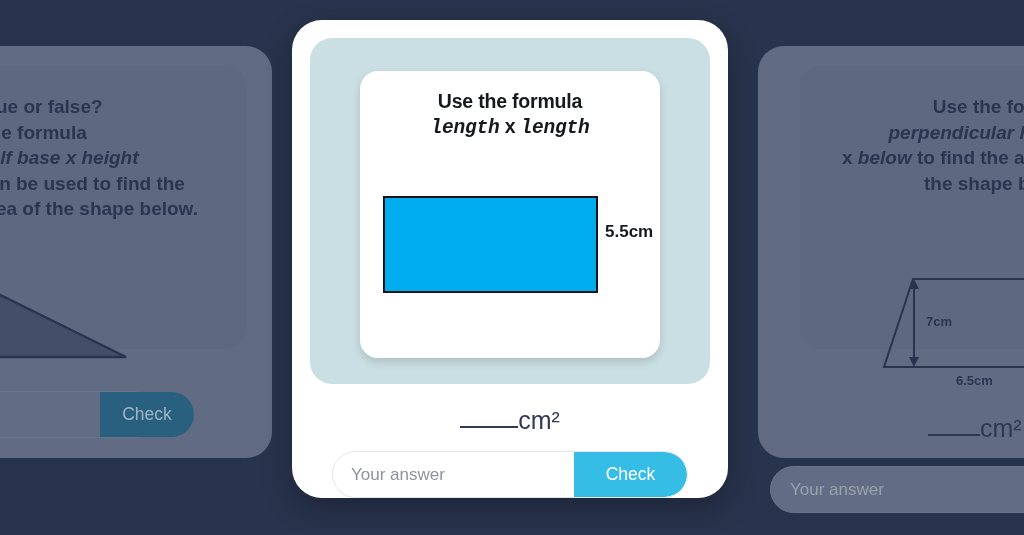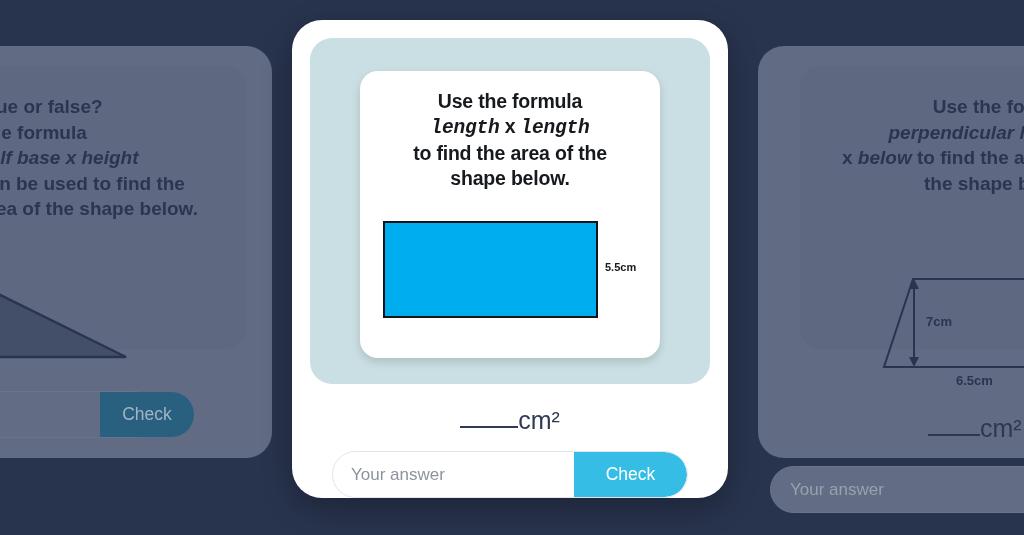--- a/index.html
+++ b/index.html
@@ -92,22 +92,22 @@
     top: 14px;
     width: 215px;
     height: 97px;
     background: #00aeef;
     border: 2.5px solid #111418;
     box-sizing: border-box;
   }
   #dim-right {
     position: absolute;
     left: 245px;
-    top: 54px;
-    font-size: 11px;
+    top: 40px;
+    font-size: 17px;
     font-weight: bold;
     color: #16191d;
   }
 
   
   #answer-label {
     margin-top: 22px;
     font-size: 25px;
     color: #303a52;
     letter-spacing: 0px;
@@ -273,22 +273,21 @@
     <div class="side-input-placeholder" id="right-input-ph">Your answer</div>
   </div>
 
   <div class="card" id="center-card">
 
     <div id="center-panel">
       <div id="center-question">
         <p class="q-text">
           <span>Use the formula</span><br>
           <em>length</em><span> x </span><em>length</em><br>
-          <span>to find the area of the</span><br>
-          <span>shape below.</span>
+          <br>
         </p>
 
         <div id="figure-wrap">
           <div id="dim-top">8cm</div>
           <div id="rect-shape"></div>
           <div id="dim-right">5.5cm</div>
         </div>
       </div>
     </div>
 

